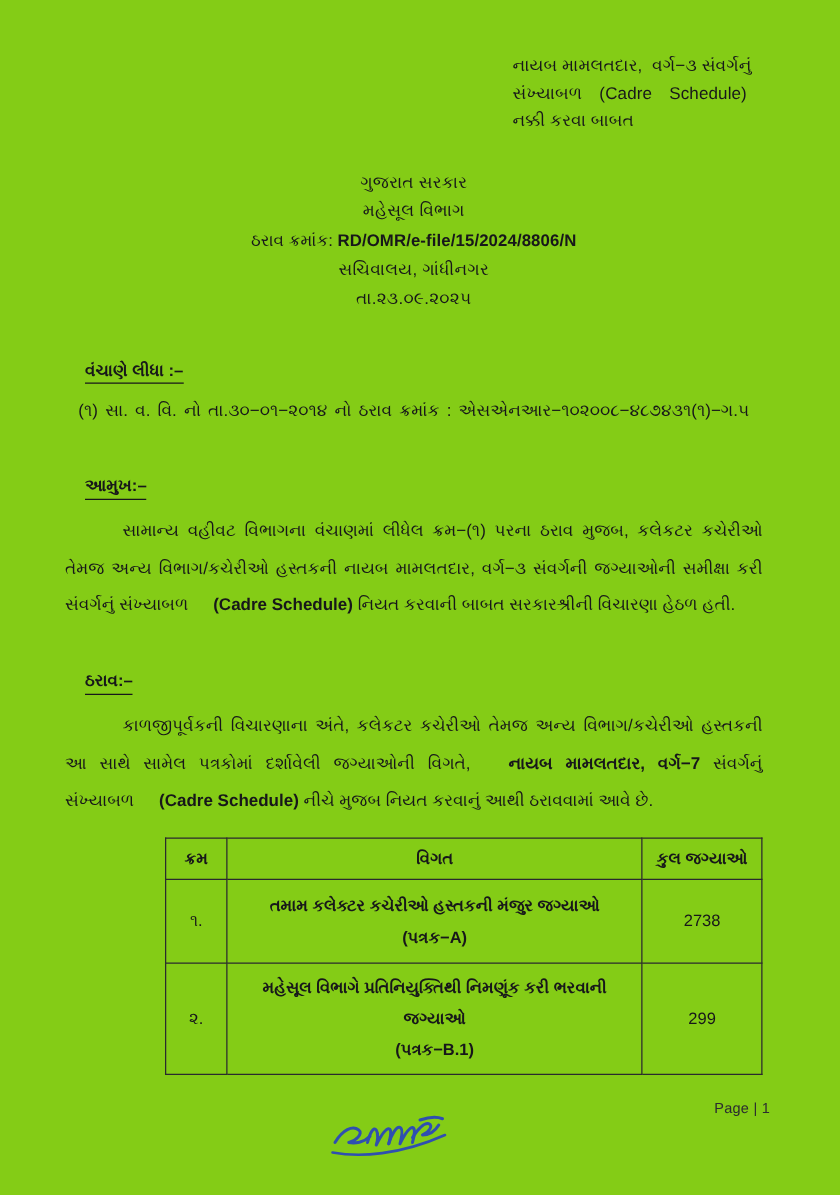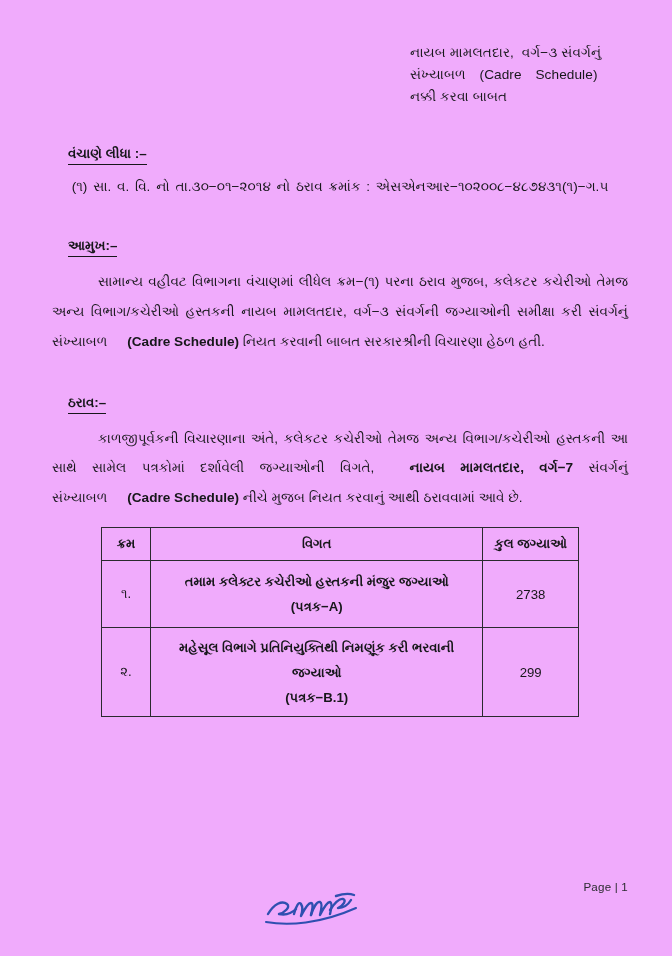--- a/index.html
+++ b/index.html
@@ -9,23 +9,23 @@
     background: #ffffff;
   }
   body {
     font-family: "Liberation Sans", "DejaVu Sans", sans-serif;
     color: #17171a;
   }
   .page {
     position: relative;
     width: 672px;
     height: 956px;
-    background: #f0abfc;
+    background: #84cc16;
     box-sizing: border-box;
-    padding: 34px 44px 0 52px;
+    padding: 34px 62px 0 52px;
     overflow: hidden;
   }
 
   
   .subject-block {
     margin-top: 8px;
     margin-left: 358px;
     width: 266px;
     text-align: left;
     line-height: 1.62;
@@ -80,21 +80,21 @@
     text-justify: inter-word;
     text-indent: 46px;
   }
   .para.j { text-align-last: left; }
   .para b { font-weight: bold; margin-left: 20px; }
 
   
   .tbl-wrap {
     margin-top: 14px;
     display: flex;
-    justify-content: center;
+    justify-content: flex-end;
   }
   table.cadre {
     border-collapse: collapse;
     width: 478px;
     font-size: 13.2px;
   }
   table.cadre th,
   table.cadre td {
     border: 1px solid #2a2a2e;
     padding: 5px 4px;
@@ -114,21 +114,21 @@
   table.cadre tbody td.c-tot { font-weight: normal; }
   table.cadre tbody tr.r1 td { height: 56px; }
   table.cadre tbody tr.r2 td { height: 78px; margin-left: 45px; }
   .cell-l1 { line-height: 1.9; }
   .cell-l2 { line-height: 1.9; }
 
   
   .footer {
     position: absolute;
     left: 0;
-    right: 0;
+    right: 12px;
     bottom: 0;
     height: 86px;
   }
   .page-num {
     position: absolute;
     right: 44px;
     top: 10px;
     font-size: 11.6px;
     color: #2b2b30;
     letter-spacing: .2px;
@@ -146,20 +146,30 @@
 <body>
 
 <div class="page">
 
   <div class="subject-block">
     <div class="subject-line">નાયબ મામલતદાર,  વર્ગ−૩ સંવર્ગનું</div>
     <div class="subject-line spaced">સંખ્યાબળ  (Cadre  Schedule)</div>
     <div class="subject-line">નક્કી કરવા બાબત</div>
   </div>
 
+  <div class="gov-header">
+    <div class="ln">ગુજરાત સરકાર</div>
+    <div class="ln">મહેસૂલ વિભાગ</div>
+    <div class="reso-no">
+      <span>ઠરાવ ક્રમાંક:</span>
+      <b>RD/OMR/e-file/15/2024/8806/N</b>
+    </div>
+    <div class="ln">સચિવાલય,  ગાંધીનગર</div>
+    <div class="ln">તા.૨૩.૦૯.૨૦૨૫</div>
+  </div>
 
   <div class="sec-head-wrap">
     <div class="sec-head">વંચાણે લીધા :–</div>
     <div class="ref-list">
       <div class="ref-item">(૧) સા. વ. વિ. નો તા.૩૦−૦૧−૨૦૧૪ નો ઠરાવ ક્રમાંક : એસએનઆર−૧૦૨૦૦૮−૪૮૭૪૩૧(૧)−ગ.૫</div>
     </div>
   </div>
 
   <div class="sec-head-wrap">
     <div class="sec-head">આમુખ:–</div>

